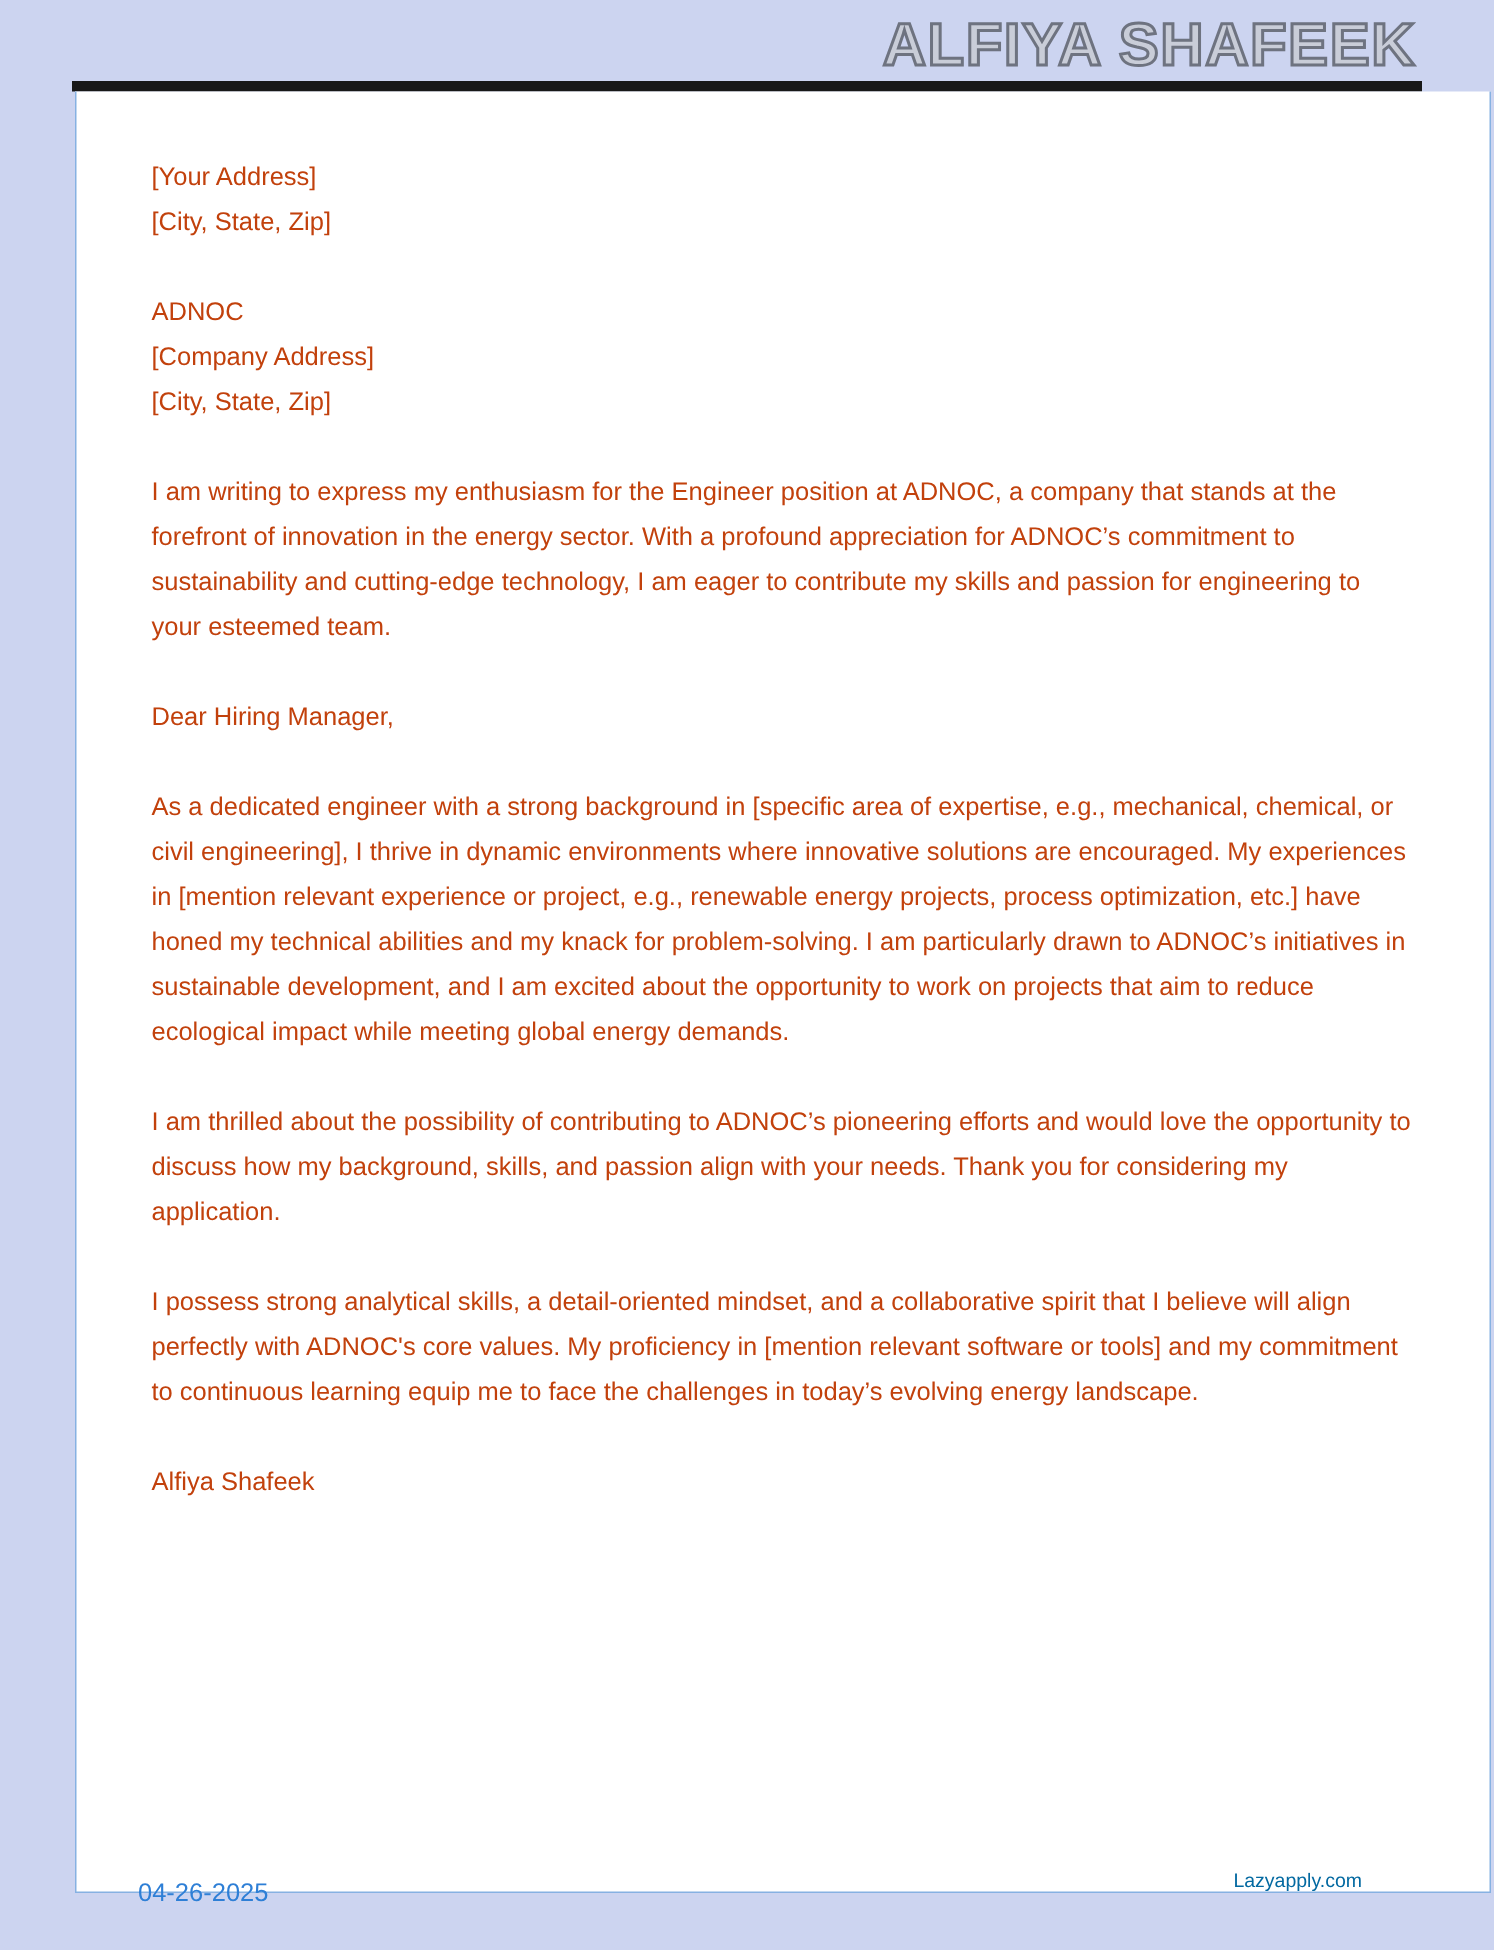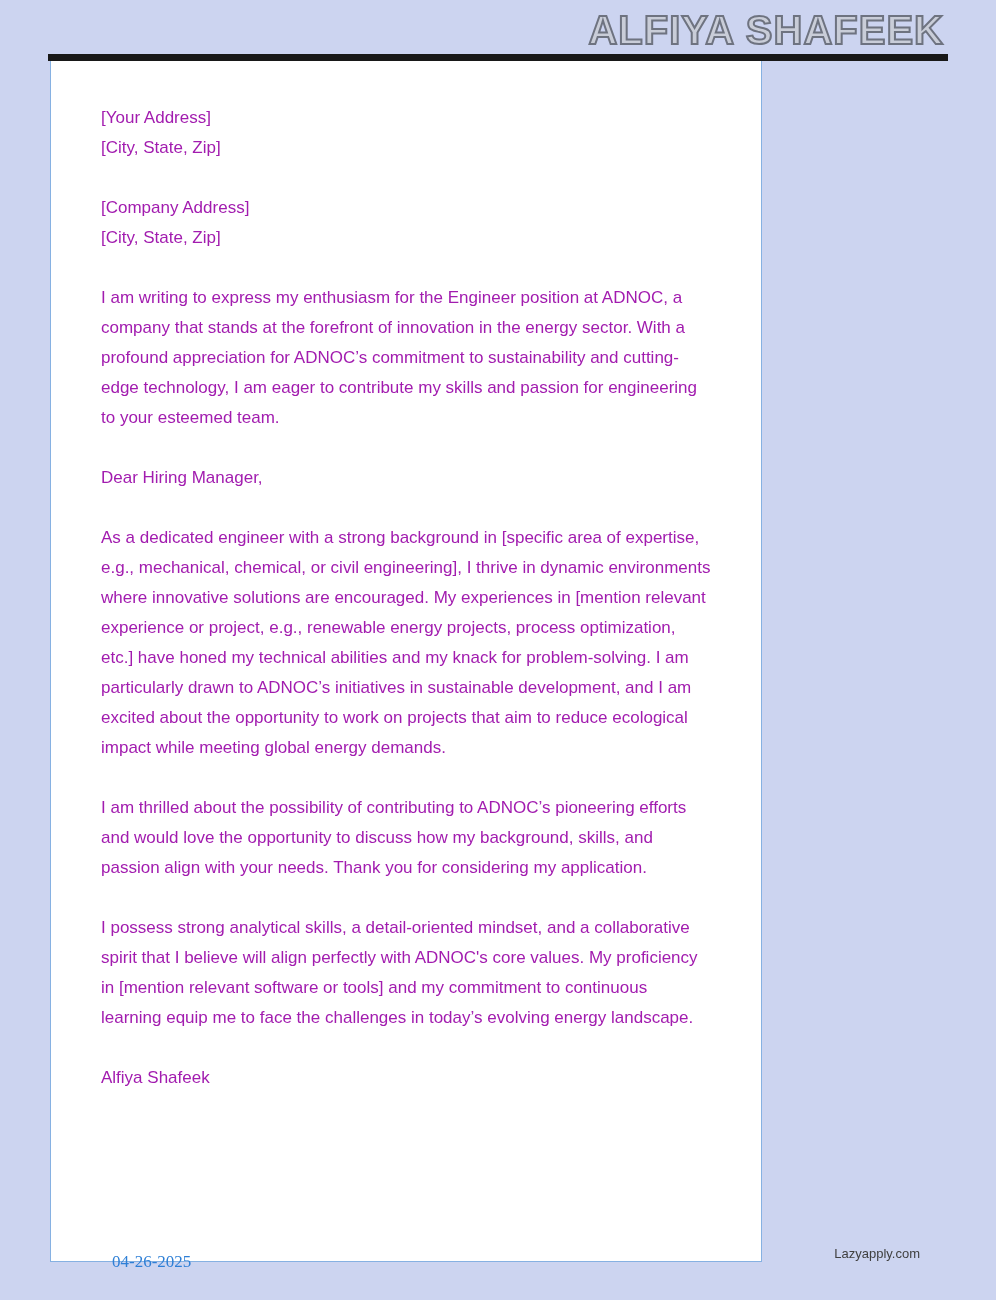--- a/index.html
+++ b/index.html
@@ -37,75 +37,75 @@
     top: 54px;
     width: 900px;
     height: 7px;
     background: #181818;
   }
 
   .page {
     position: absolute;
     left: 50px;
     top: 61px;
-    width: 712px;
+    width: 944px;
     height: 1201px;
     background: #ffffff;
     border: 1px solid #86b1e2;
     border-top: none;
     padding: 42px 50px 0 50px;
-    color: #a21caf;
+    color: #c2410c;
     font-size: 17px;
     line-height: 30px;
   }
 
   .block { margin-bottom: 30px; }
   .block div { line-height: 30px; }
 
   .page p {
     margin: 0 0 30px 0;
     line-height: 30px;
   }
 
   .date-stamp {
     position: absolute;
-    left: 112px;
+    left: 92px;
     top: 1251px;
     font-size: 17px;
     color: #2e7fd6;
     line-height: 22px;
-    font-family: Liberation Serif, serif;
   }
 
   .watermark {
     position: absolute;
-    right: 76px;
+    right: 88px;
     top: 1246px;
     font-size: 13px;
-    color: #404040;
+    color: #0369a1;
     line-height: 16px;
   }
 </style>
 </head>
 <body>
 
 <div class="canvas">
 
   <div class="header-name">ALFIYA SHAFEEK</div>
 
   <div class="top-bar"></div>
 
   <div class="page">
 
     <div class="block">
       <div>[Your Address]</div>
       <div>[City, State, Zip]</div>
     </div>
 
     <div class="block">
+      <div>ADNOC</div>
       <div>[Company Address]</div>
       <div>[City, State, Zip]</div>
     </div>
 
     <p>I am writing to express my enthusiasm for the Engineer position at ADNOC, a company that stands at the forefront of innovation in the energy sector. With a profound appreciation for ADNOC’s commitment to sustainability and cutting-edge technology, I am eager to contribute my skills and passion for engineering to your esteemed team.</p>
 
     <p>Dear Hiring Manager,</p>
     <p>As a dedicated engineer with a strong background in [specific area of expertise, e.g., mechanical, chemical, or civil engineering], I thrive in dynamic environments where innovative solutions are encouraged. My experiences in [mention relevant experience or project, e.g., renewable energy projects, process optimization, etc.] have honed my technical abilities and my knack for problem-solving. I am particularly drawn to ADNOC’s initiatives in sustainable development, and I am excited about the opportunity to work on projects that aim to reduce ecological impact while meeting global energy demands.</p>
     <p>I am thrilled about the possibility of contributing to ADNOC’s pioneering efforts and would love the opportunity to discuss how my background, skills, and passion align with your needs. Thank you for considering my application.</p>
     <p>I possess strong analytical skills, a detail-oriented mindset, and a collaborative spirit that I believe will align perfectly with ADNOC's core values. My proficiency in [mention relevant software or tools] and my commitment to continuous learning equip me to face the challenges in today’s evolving energy landscape.</p>

